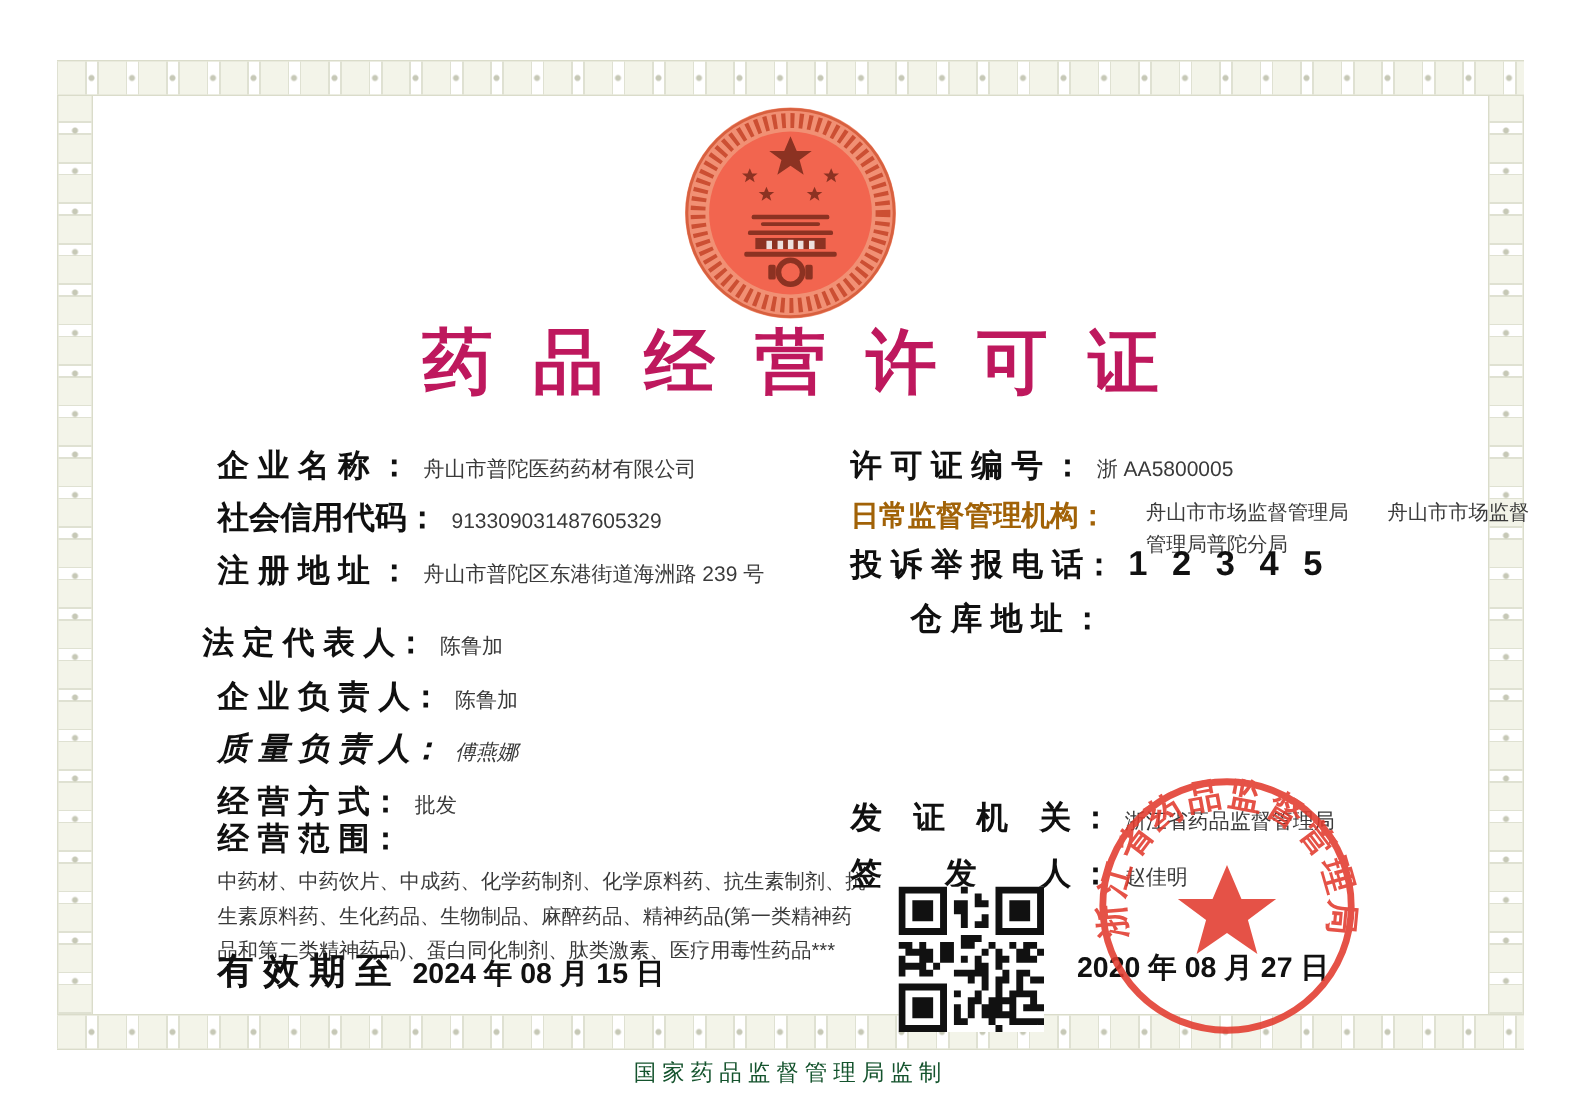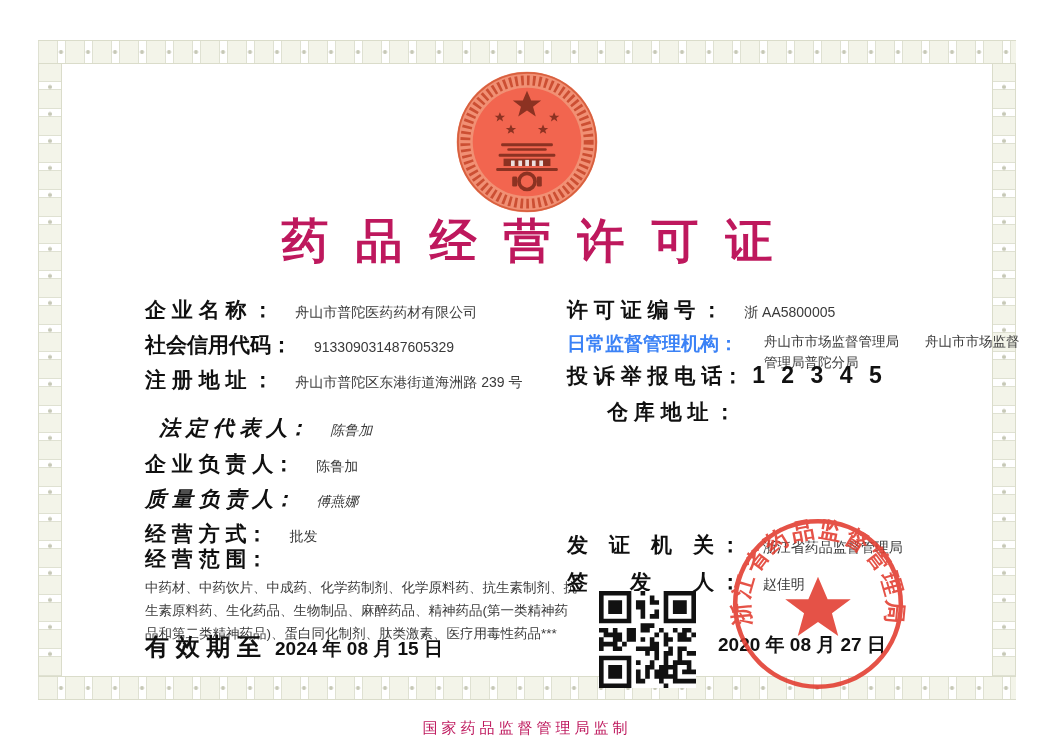--- a/index.html
+++ b/index.html
@@ -33,27 +33,27 @@
     width:150px; height:148px; }
 
   
   .title { position:absolute; top:210px; left:0; width:100%;
     text-align:center; font-family:"Liberation Serif", serif; font-weight:bold;
     font-size:47px; letter-spacing:27px; padding-left:27px; color:#be185d; }
 
   
   .footer { position:absolute; top:706px; left:0; width:100%; text-align:center;
     font-family:"Liberation Serif", serif; font-size:15px; letter-spacing:4px;
-    color:#be185d;margin-top:13px; }
+    color:#14532d; }
 
   
   .row { position:absolute; white-space:nowrap; }
   .lab { font-weight:bold; font-size:21px; color:#101010; }
-  .lab-sm { font-weight:bold; font-size:19px; color:#3b82f6; }
-  .val { font-size:14px; color:#3a3a3a; margin-left:22px; }
+  .lab-sm { font-weight:bold; font-size:19px; color:#a16207; }
+  .val { font-size:14px; color:#3a3a3a; margin-left:9px; }
   .phone { font-weight:bold; font-size:23px; color:#111; letter-spacing:5px; margin-left:9px;text-align:center; }
   .date { font-weight:bold; font-size:19px; color:#111; margin-left:14px; }
   .block { position:absolute; font-size:13.5px; color:#3a3a3a; line-height:23px; white-space:normal; }
   .wrapcell { display:inline-block; vertical-align:top; white-space:normal;
     width:268px; font-size:13.5px; color:#3a3a3a; line-height:21px; margin-left:26px; }
   .gap { display:inline-block; width:26px; }
 
   
   .qr { position:absolute; left:599px; top:591px; width:97px; height:97px; }
   .seal { position:absolute; left:727px; top:513px; width:182px; height:182px; opacity:.88; }
@@ -103,21 +103,21 @@
 
   <div class="row" style="left:145px; top:296px;">
     <span class="lab">企 业 名 称 ：</span><span class="val">舟山市普陀医药药材有限公司</span>
   </div>
   <div class="row" style="left:145px; top:331px;">
     <span class="lab">社会信用代码：</span><span class="val">913309031487605329</span>
   </div>
   <div class="row" style="left:145px; top:366px;">
     <span class="lab">注 册 地 址 ：</span><span class="val">舟山市普陀区东港街道海洲路 239 号</span>
   </div>
-  <div class="row" style="left:159px; top:414px;font-style:italic;">
+  <div class="row" style="left:135px; top:414px;">
     <span class="lab">法 定 代 表 人：</span><span class="val">陈鲁加</span>
   </div>
   <div class="row" style="left:145px; top:450px;">
     <span class="lab">企 业 负 责 人：</span><span class="val">陈鲁加</span>
   </div>
   <div class="row" style="left:145px; top:485px;font-style:italic;">
     <span class="lab">质 量 负 责 人：</span><span class="val">傅燕娜</span>
   </div>
   <div class="row" style="left:145px; top:520px;">
     <span class="lab">经 营 方 式：</span><span class="val">批发</span>

